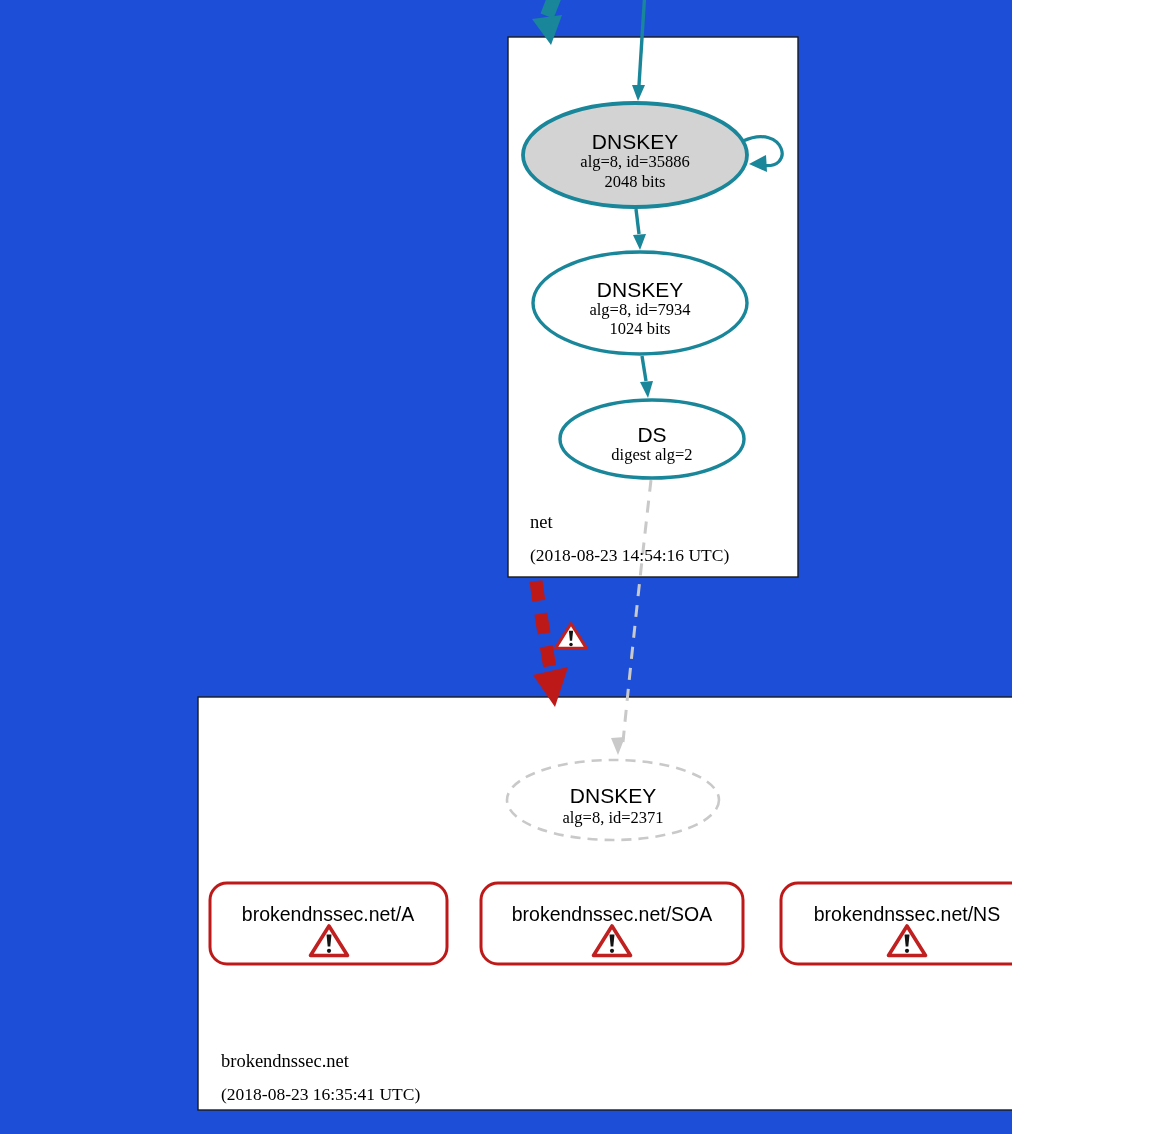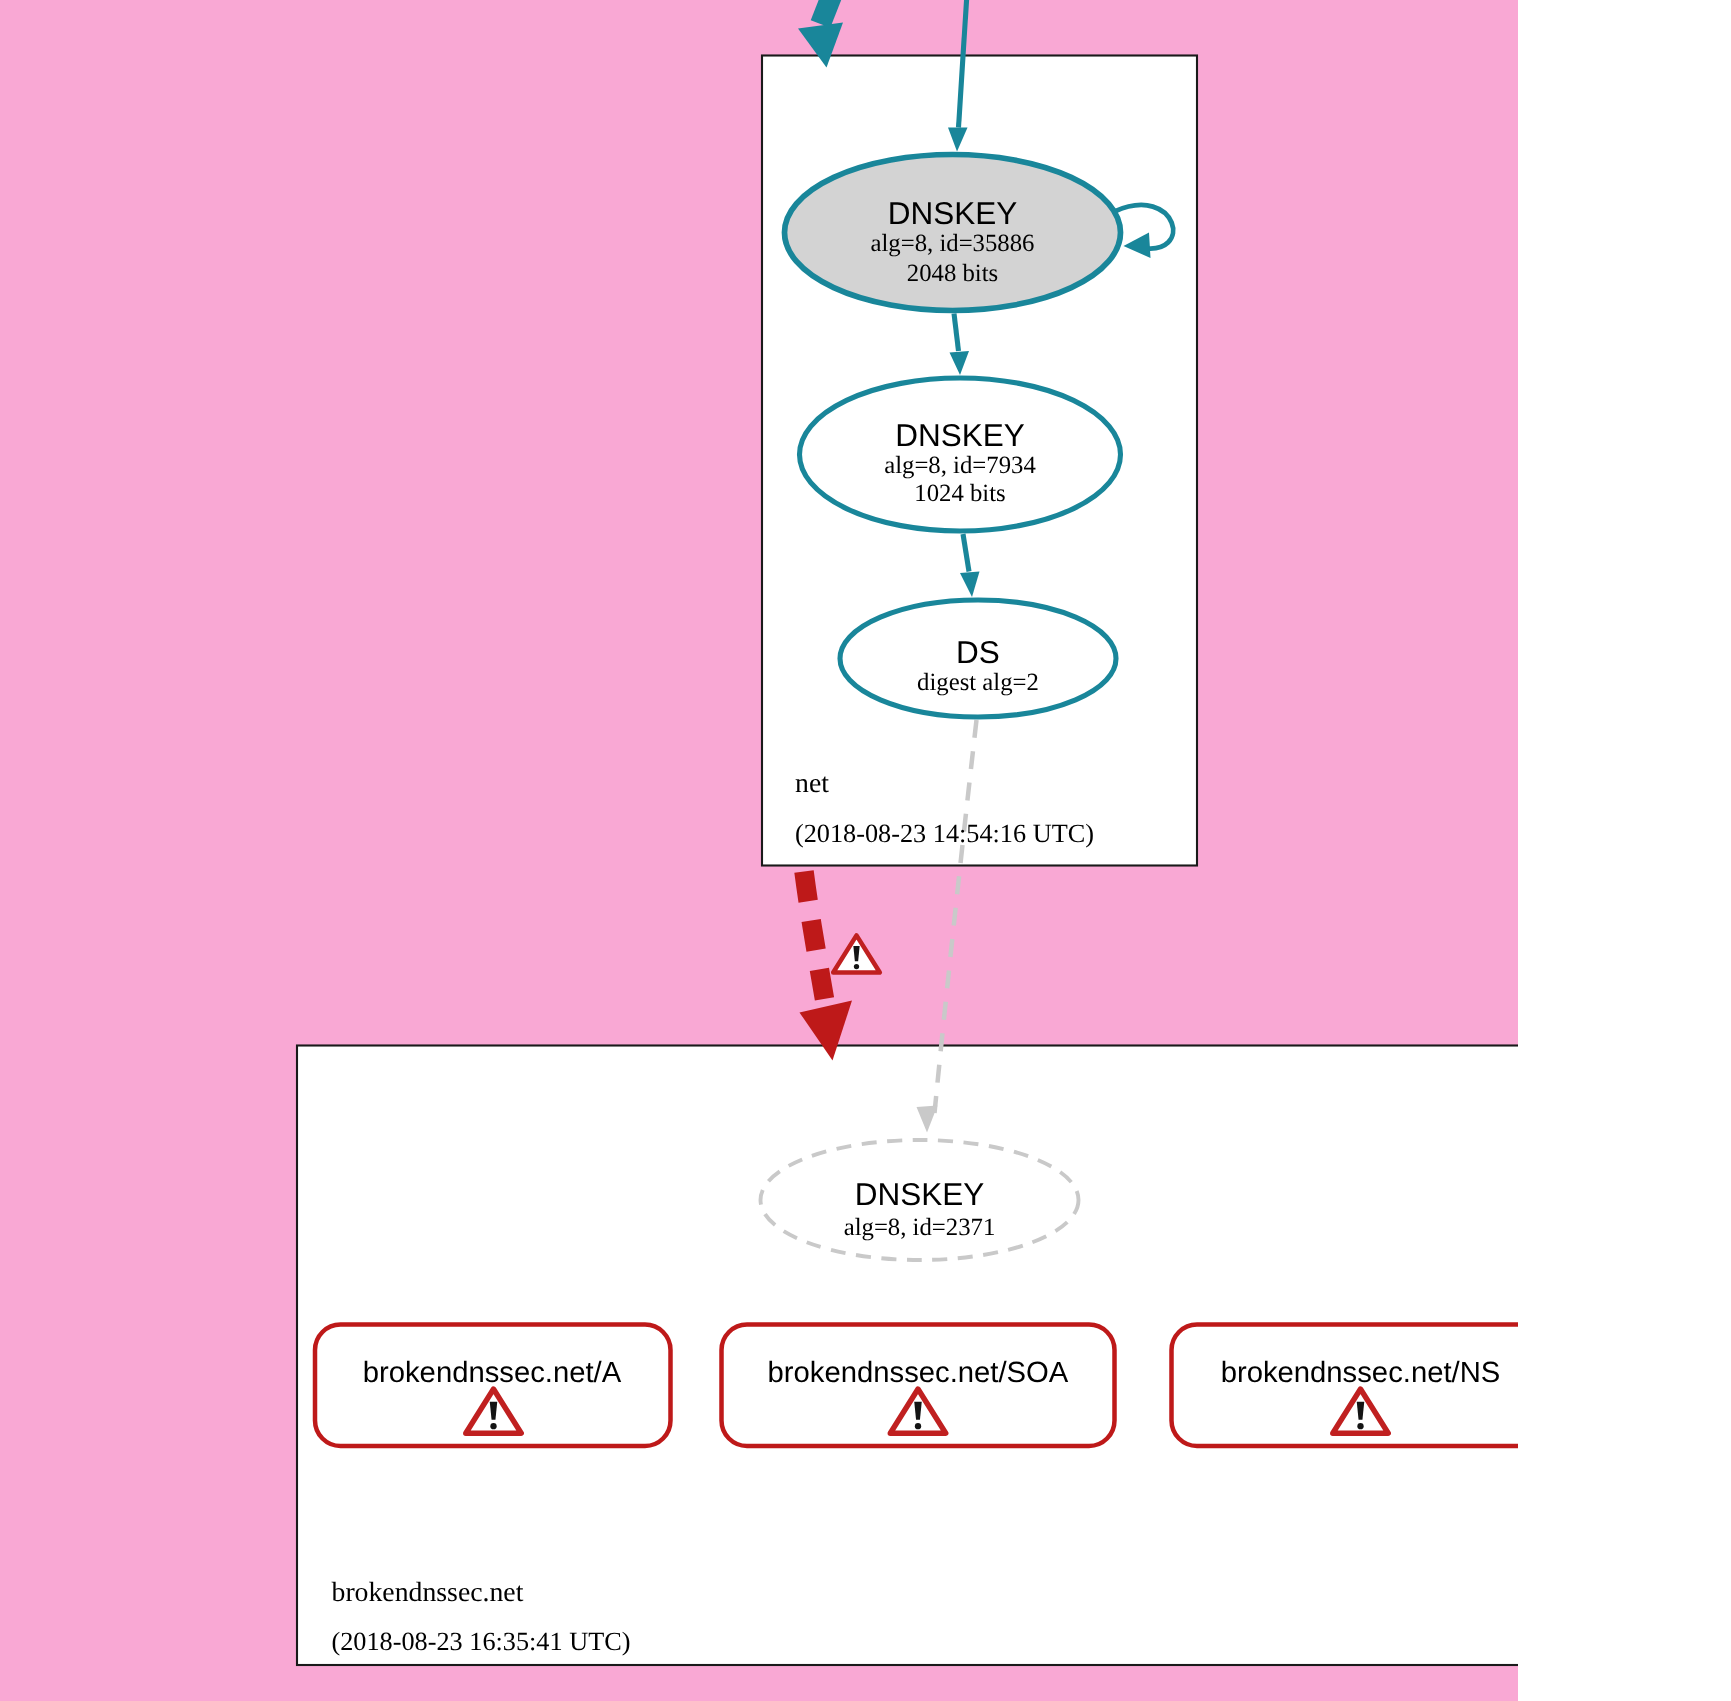--- a/index.html
+++ b/index.html
@@ -4,21 +4,21 @@
 <style>
   html, body {
     margin: 0;
     padding: 0;
     background: #ffffff;
   }
   .stage {
     position: relative;
     width: 1012px;
     height: 1134px;
-    background: #f9a8d4;
+    background: #1d4ed8;
     overflow: hidden;
   }
   svg { display: block; }
 
   
   .zone-box { fill: #ffffff; stroke: #1a1a1a; stroke-width: 1.4; }
 
   
   .edge-secure { stroke: var(--secure); fill: none; }
   .head-secure { fill: var(--secure); stroke: none; }

